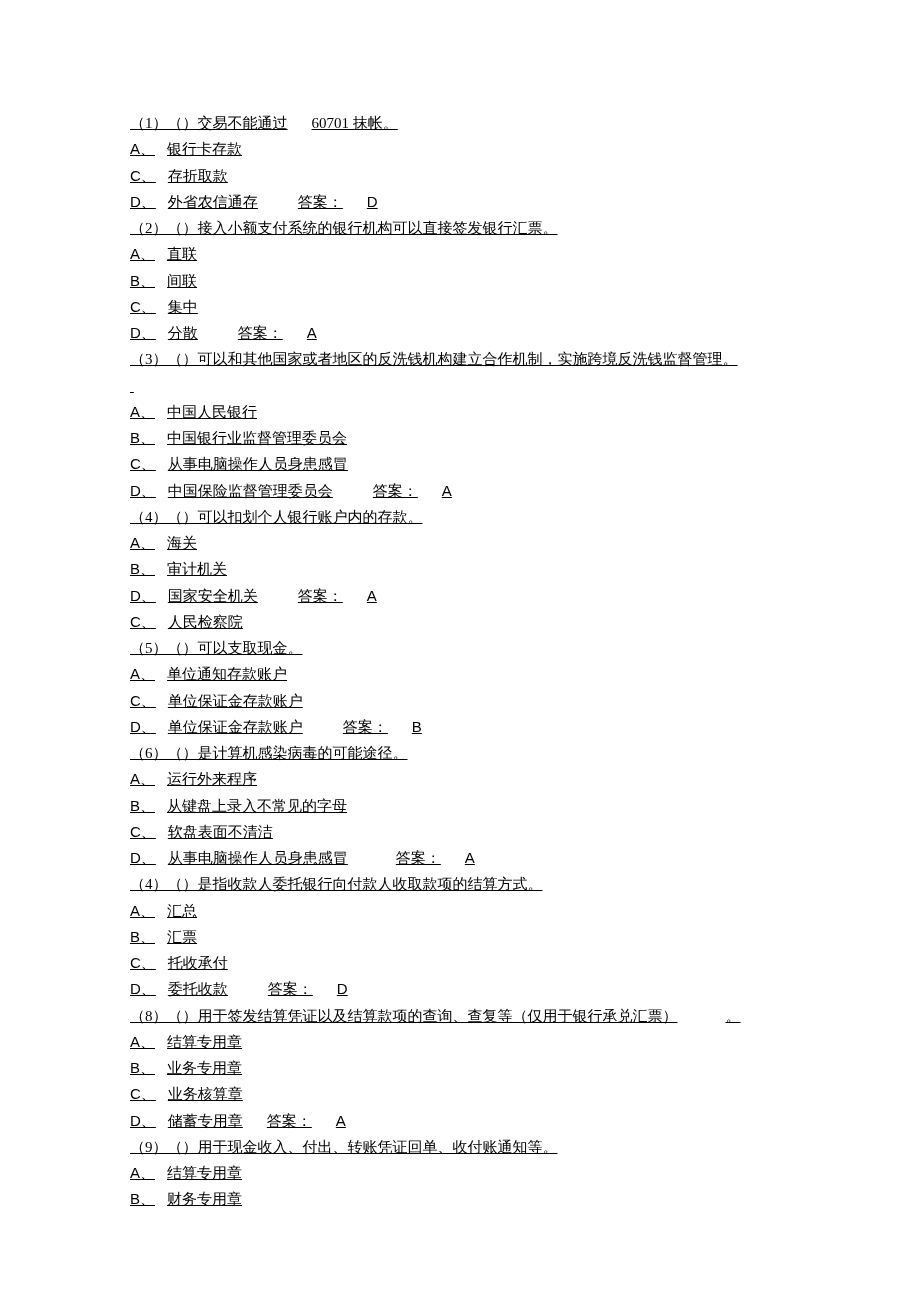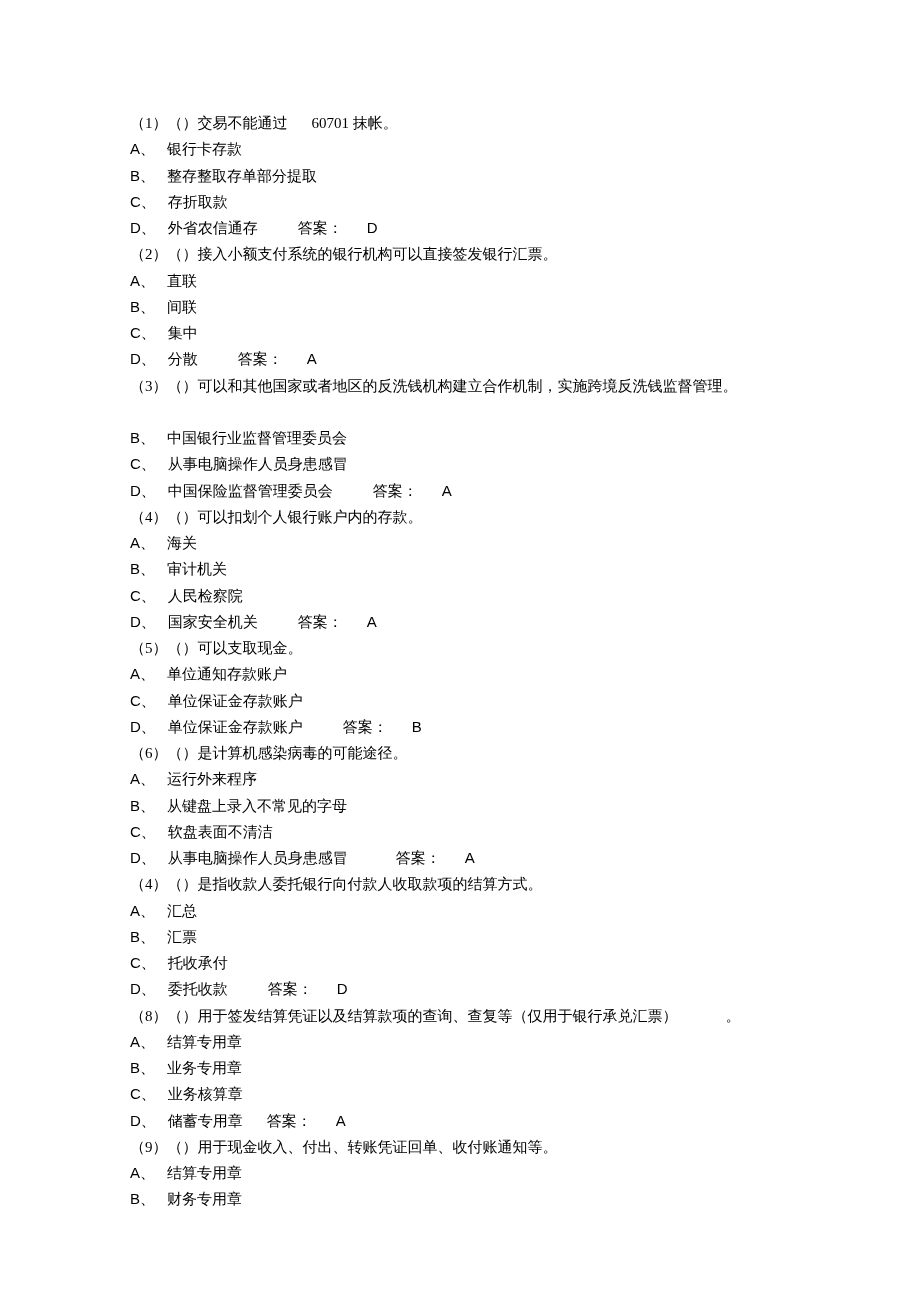--- a/index.html
+++ b/index.html
@@ -5,53 +5,53 @@
     * { margin: 0; padding: 0; box-sizing: border-box; }
     body {
       background: #fff;
       font-family: "SimSun", "宋体", serif;
       font-size: 15px;
       color: #000;
       line-height: 1.75;
       padding: 110px 120px 60px 130px;
       width: 920px;
     }
-    .line { display: block; white-space: pre-wrap; }
+    .line { display: block; white-space: pre-wrap; text-decoration: underline; }
     .option { padding-left: 0; }
     .gap { display: inline-block; }
     .g1 { width: 24px; }
     .g1s { width: 12px; }
     .g2 { width: 40px; }
     .g3 { width: 48px; }
     .latin { font-family: Arial, sans-serif; }
   </style>
 </head>
 <body>
 
 <div id="doc">
     <div class="line"><span>（1）（）交易不能通过</span><span class="gap g1"></span><span>60701 抹帐。</span></div>
     <div class="line option"><span class="latin">A、</span><span class="gap g1s"></span><span>银行卡存款</span></div>
-    <div class="line option"><span class="latin">B、</span><span class="gap g1s"></span><span>整存整取存单部分提取</span></div>
     <div class="line option"><span class="latin">C、</span><span class="gap g1s"></span><span>存折取款</span></div>
     <div class="line option"><span class="latin">D、</span><span class="gap g1s"></span><span>外省农信通存</span><span class="gap g2"></span><span>答案：</span><span class="gap g1"></span><span class="latin">D</span></div>
     <div class="line"><span>（2）（）接入小额支付系统的银行机构可以直接签发银行汇票。</span></div>
     <div class="line option"><span class="latin">A、</span><span class="gap g1s"></span><span>直联</span></div>
     <div class="line option"><span class="latin">B、</span><span class="gap g1s"></span><span>间联</span></div>
     <div class="line option"><span class="latin">C、</span><span class="gap g1s"></span><span>集中</span></div>
     <div class="line option"><span class="latin">D、</span><span class="gap g1s"></span><span>分散</span><span class="gap g2"></span><span>答案：</span><span class="gap g1"></span><span class="latin">A</span></div>
     <div class="line"><span>（3）（）可以和其他国家或者地区的反洗钱机构建立合作机制，实施跨境反洗钱监督管理。</span></div>
     <div class="line">&nbsp;</div>
+    <div class="line option"><span class="latin">A、</span><span class="gap g1s"></span><span>中国人民银行</span></div>
     <div class="line option"><span class="latin">B、</span><span class="gap g1s"></span><span>中国银行业监督管理委员会</span></div>
     <div class="line option"><span class="latin">C、</span><span class="gap g1s"></span><span>从事电脑操作人员身患感冒</span></div>
     <div class="line option"><span class="latin">D、</span><span class="gap g1s"></span><span>中国保险监督管理委员会</span><span class="gap g2"></span><span>答案：</span><span class="gap g1"></span><span class="latin">A</span></div>
     <div class="line"><span>（4）（）可以扣划个人银行账户内的存款。</span></div>
     <div class="line option"><span class="latin">A、</span><span class="gap g1s"></span><span>海关</span></div>
     <div class="line option"><span class="latin">B、</span><span class="gap g1s"></span><span>审计机关</span></div>
+    <div class="line option"><span class="latin">D、</span><span class="gap g1s"></span><span>国家安全机关</span><span class="gap g2"></span><span>答案：</span><span class="gap g1"></span><span class="latin">A</span></div>
     <div class="line option"><span class="latin">C、</span><span class="gap g1s"></span><span>人民检察院</span></div>
-    <div class="line option"><span class="latin">D、</span><span class="gap g1s"></span><span>国家安全机关</span><span class="gap g2"></span><span>答案：</span><span class="gap g1"></span><span class="latin">A</span></div>
     <div class="line"><span>（5）（）可以支取现金。</span></div>
     <div class="line option"><span class="latin">A、</span><span class="gap g1s"></span><span>单位通知存款账户</span></div>
     <div class="line option"><span class="latin">C、</span><span class="gap g1s"></span><span>单位保证金存款账户</span></div>
     <div class="line option"><span class="latin">D、</span><span class="gap g1s"></span><span>单位保证金存款账户</span><span class="gap g2"></span><span>答案：</span><span class="gap g1"></span><span class="latin">B</span></div>
     <div class="line"><span>（6）（）是计算机感染病毒的可能途径。</span></div>
     <div class="line option"><span class="latin">A、</span><span class="gap g1s"></span><span>运行外来程序</span></div>
     <div class="line option"><span class="latin">B、</span><span class="gap g1s"></span><span>从键盘上录入不常见的字母</span></div>
     <div class="line option"><span class="latin">C、</span><span class="gap g1s"></span><span>软盘表面不清洁</span></div>
     <div class="line option"><span class="latin">D、</span><span class="gap g1s"></span><span>从事电脑操作人员身患感冒</span><span class="gap g3"></span><span>答案：</span><span class="gap g1"></span><span class="latin">A</span></div>
     <div class="line"><span>（4）（）是指收款人委托银行向付款人收取款项的结算方式。</span></div>

